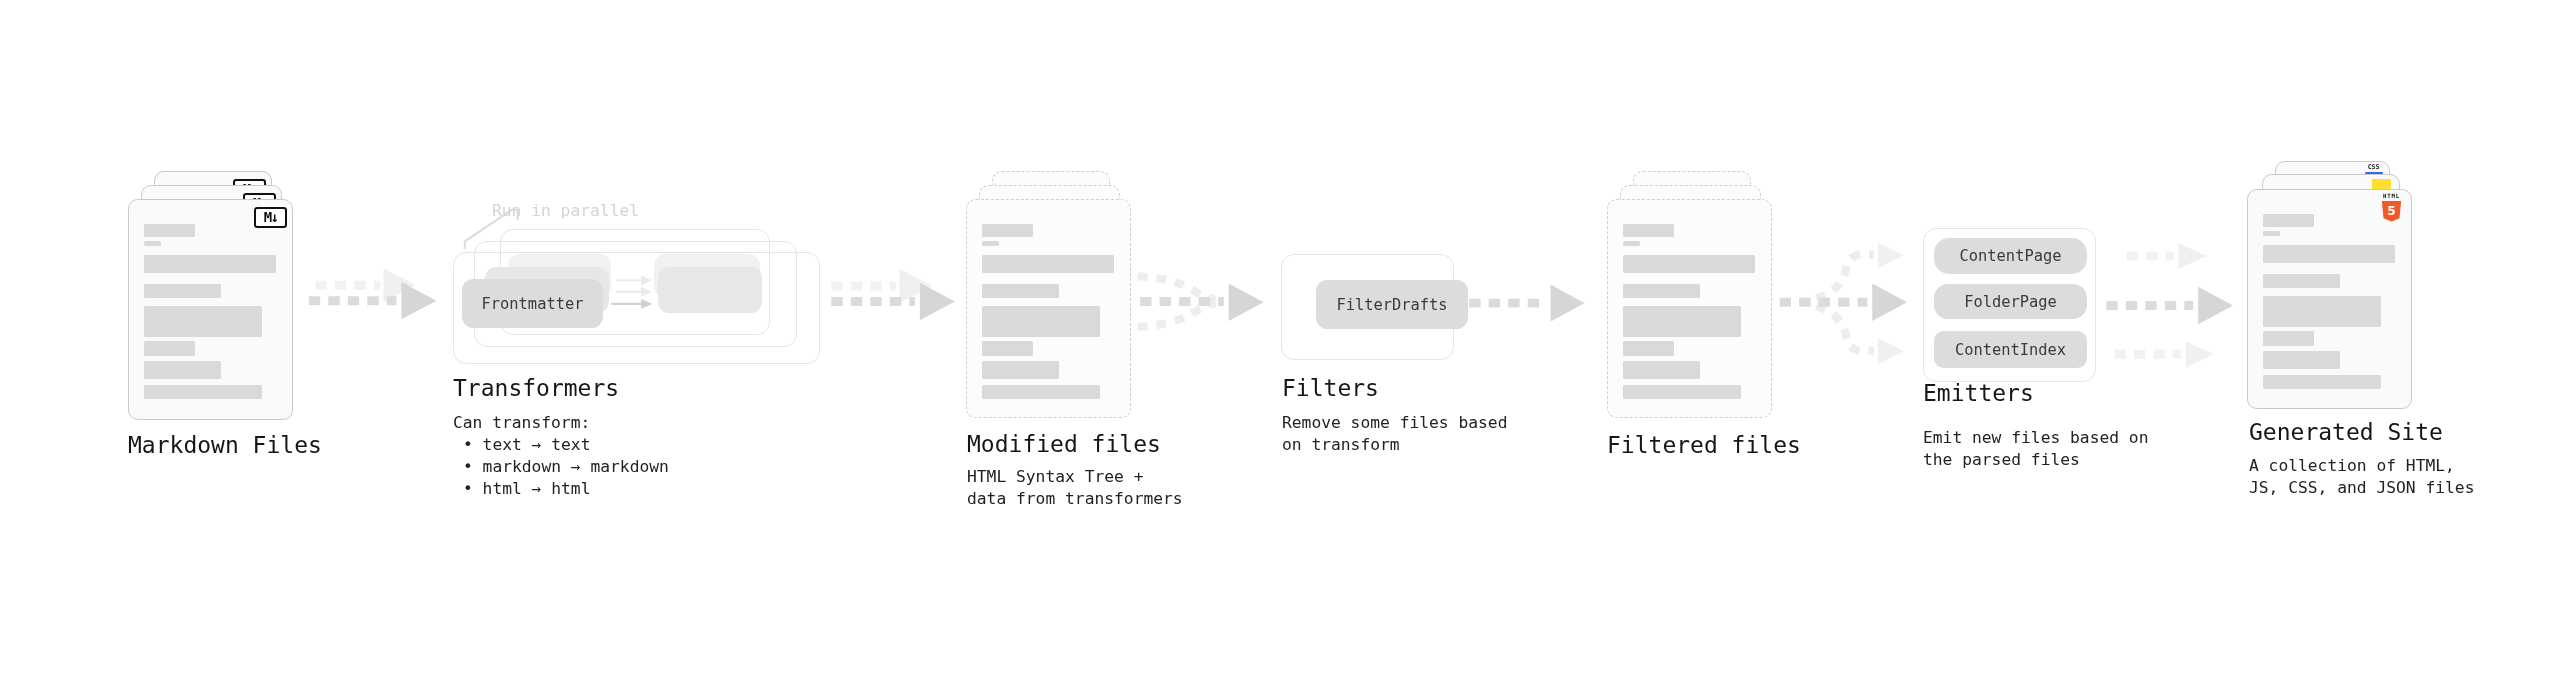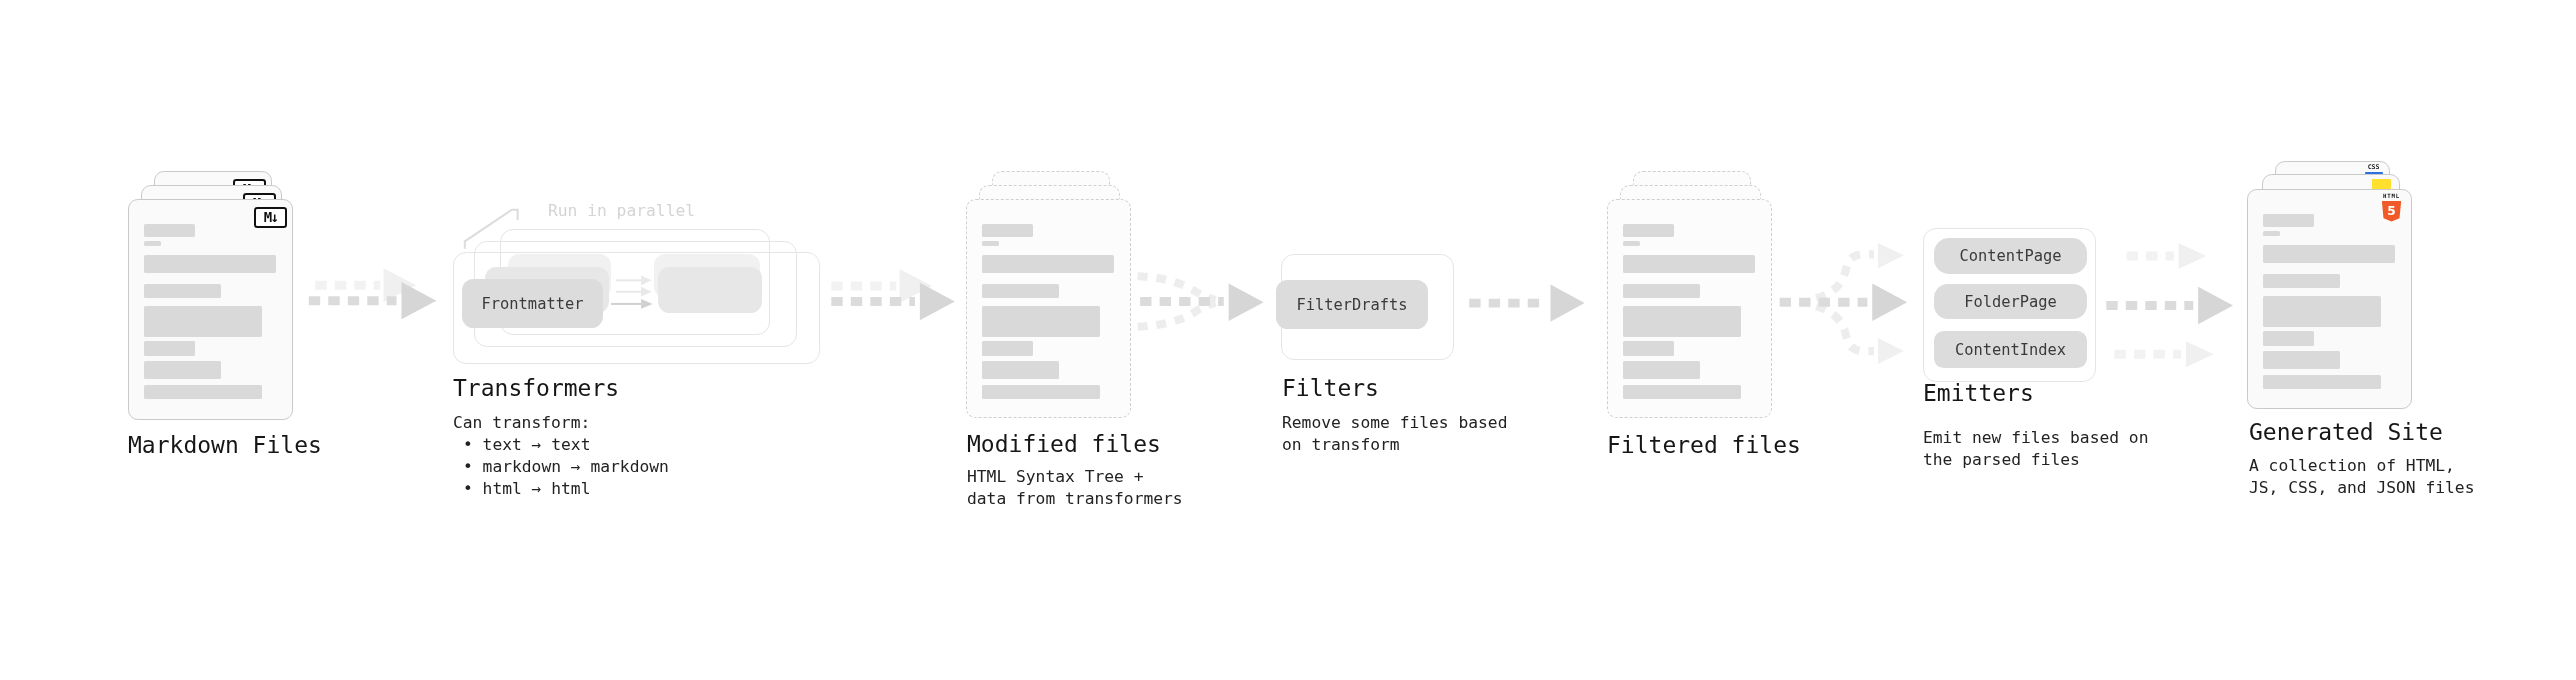--- a/index.html
+++ b/index.html
@@ -128,21 +128,21 @@
     <div class="bar b2"></div>
     <div class="bar b3"></div>
     <div class="bar b4"></div>
     <div class="bar b5"></div>
     <div class="bar b6"></div>
     <div class="bar b7"></div>
     <div class="bar b8"></div>
   </div>
   <div class="title" style="left:128px;top:432px">Markdown Files</div>
 
-  <div class="note" style="left:548px;top:202px">Run in parallel</div>
+  <div class="note" style="left:492px;top:202px">Run in parallel</div>
   <div class="frame" style="left:500px;top:229px;width:270px;height:106px"></div>
   <div class="frame" style="left:474px;top:241px;width:323px;height:106px"></div>
   <div class="frame" style="left:453px;top:252px;width:367px;height:112px"></div>
 
   <div class="plugin ghost2" style="left:508px;top:254px;width:103px;height:44px"></div>
   <div class="plugin ghost1" style="left:485px;top:267px;width:124px;height:46px"></div>
   <div class="plugin" style="left:462px;top:279px;width:141px;height:49px">
     <span>Frontmatter</span>
   </div>
 
@@ -165,21 +165,21 @@
     <div class="bar b5"></div>
     <div class="bar b6"></div>
     <div class="bar b7"></div>
     <div class="bar b8"></div>
   </div>
   <div class="title" style="left:967px;top:431px">Modified files</div>
   <div class="body" style="left:967px;top:468px">HTML Syntax Tree +</div>
   <div class="body" style="left:967px;top:490px">data from transformers</div>
 
   <div class="frame" style="left:1281px;top:254px;width:173px;height:106px"></div>
-  <div class="plugin" style="left:1276px;top:280px;width:152px;height:49px">
+  <div class="plugin" style="left:1316px;top:280px;width:152px;height:49px">
     <span>FilterDrafts</span>
   </div>
   <div class="title" style="left:1282px;top:375px">Filters</div>
   <div class="body" style="left:1282px;top:414px">Remove some files based</div>
   <div class="body" style="left:1282px;top:436px">on transform</div>
 
   <div class="doc dashed" style="left:1633px;top:171px;width:118px;height:65px"></div>
   <div class="doc dashed" style="left:1620px;top:185px;width:141px;height:65px"></div>
   <div class="doc dashed" style="left:1607px;top:199px;width:165px;height:219px">
     <div class="bar b1"></div>

